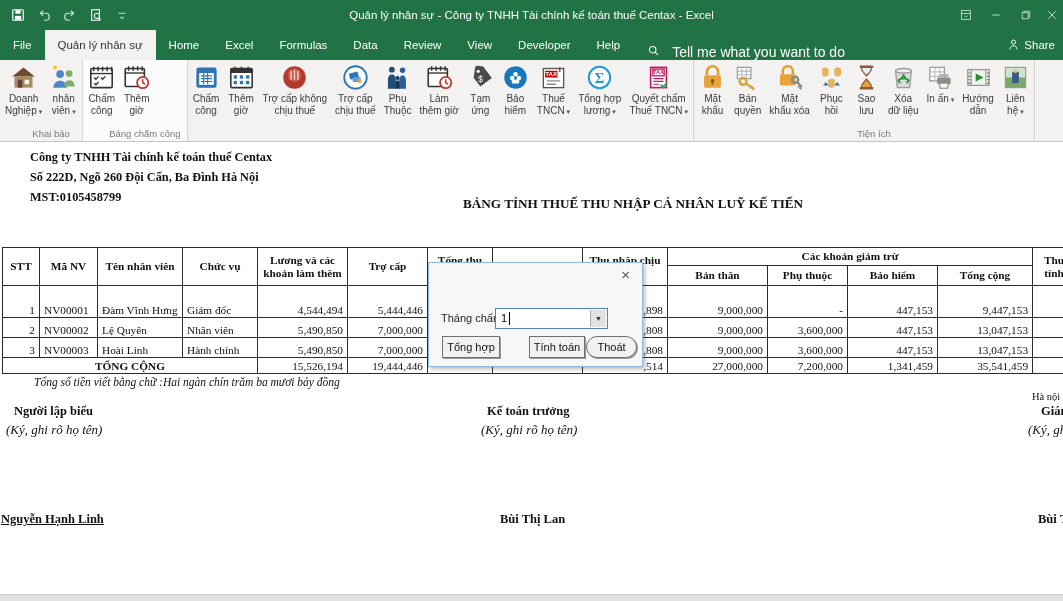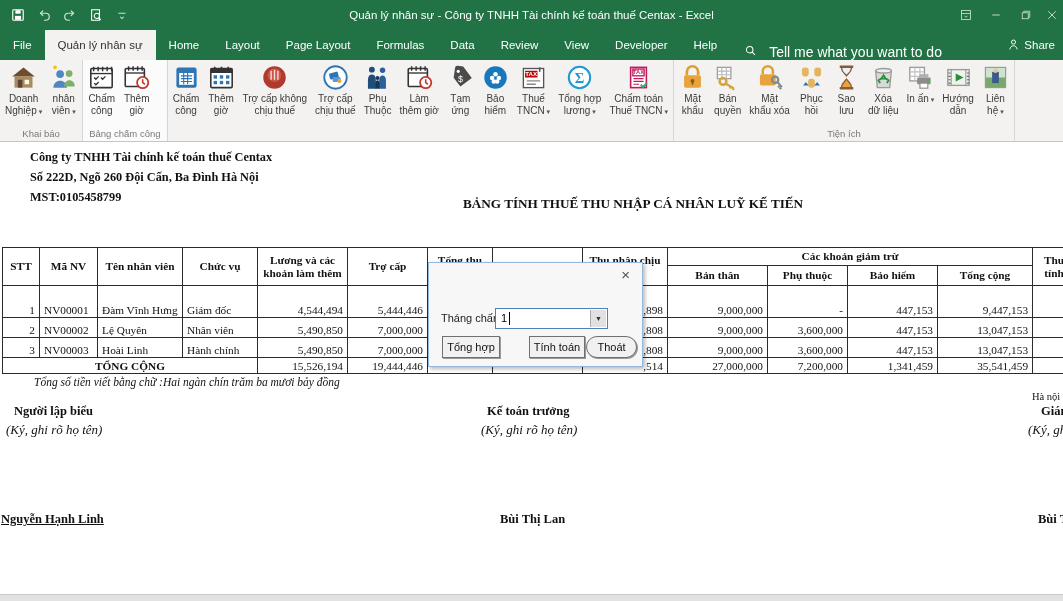--- a/index.html
+++ b/index.html
@@ -32,21 +32,21 @@
   
   .ribbon { height:82px; background:#f3f2f1; border-bottom:1px solid #c8c6c4; display:flex; overflow:hidden; }
   .ribbon-group { display:flex; flex-direction:column; border-right:1px solid #d8d6d4; padding:1px 1px 0; }
   .ribbon-group.lit { background:#fbfbfb; }
   .group-buttons { display:flex; align-items:flex-start; flex:1; }
   .ribbon-btn { display:flex; flex-direction:column; align-items:center; padding:3px 4px 1px; cursor:default; }
   .ribbon-icon { width:27px; height:27px; display:block; }
   .ribbon-icon svg { width:100%; height:100%; }
   .rlbl { font-size:10px; line-height:1.18; text-align:center; color:#3b3b3b; margin-top:2px; white-space:nowrap; }
   .rlbl .caret { font-size:7px; color:#555; margin-left:2px; }
-  .group-label { text-align:center; font-size:9.5px; color:#7a7a7a; padding:1px 5px 2px; white-space:nowrap; }
+  .group-label { text-align:center; font-size:9.5px; color:#7a7a7a; padding:1px 5px 2px; white-space:nowrap;margin-left:20px; }
 
   
   .sheet { position:relative; width:1063px; height:454px; background:#fff;
            font-family:"Liberation Serif", serif; color:#111; overflow:hidden; }
   .company { position:absolute; left:30px; top:6px; font-weight:bold; font-size:12.3px; line-height:1.62; }
   .report-title { position:absolute; left:437px; top:54px; font-weight:bold; font-size:13.2px; white-space:nowrap;margin-left:26px; }
 
   table.grid { position:absolute; left:2px; top:105px; width:1073px; border-collapse:collapse; table-layout:fixed; }
   .grid th, .grid td { border:1px solid #2b2b2b; overflow:hidden; font-size:11.3px; }
   .grid th { font-weight:bold; text-align:center; vertical-align:middle; padding:0 2px; line-height:1.15; }
@@ -144,22 +144,21 @@
           </svg>
         </span>
       </div>
   </div>
 
   <div class="tabrow">
     <div id="tabs-host" style="display:flex;align-items:flex-end;">
         <span class="tab">File</span>
         <span class="tab active">Quản lý nhân sự</span>
         <span class="tab">Home</span>
-        <span class="tab">Layout</span>
-        <span class="tab">Page Layout</span>
+        <span class="tab">Excel</span>
         <span class="tab">Formulas</span>
         <span class="tab">Data</span>
         <span class="tab">Review</span>
         <span class="tab">View</span>
         <span class="tab">Developer</span>
         <span class="tab">Help</span>
       </div>
     <div class="tellme">
       <span><svg viewBox="0 0 16 16">
             <circle cx="7" cy="7" r="4" fill="none" stroke="#fff" stroke-width="1.3"></circle>
@@ -367,21 +366,21 @@
           </div>
           <div class="ribbon-btn">
             <span class="ribbon-icon"><svg viewBox="0 0 24 24">
                 <rect x="5" y="3" width="14" height="18" fill="#fff" stroke="#c2185b" stroke-width="1.4"></rect>
                 <rect x="7" y="4.5" width="10" height="6" fill="#fff" stroke="#c2185b" stroke-width="1.2"></rect>
                 <text x="12" y="9.3" font-size="5" fill="#c2185b" text-anchor="middle" font-family="Liberation Sans, sans-serif" font-weight="bold">TAX</text>
                 <path d="M7.5 13h9M7.5 15.5h9M7.5 18h5" stroke="#c2185b" stroke-width="1.1"></path>
                 <path d="M14 18.5l2 2 3.5-3.5" stroke="#27ae60" stroke-width="1.8" fill="none"></path>
               </svg></span>
             <div class="rlbl">
-              <div>Chấm toán</div>
+              <div>Quyết chấm</div>
               <div>Thuế TNCN<span class="caret">▾</span></div>
             </div>
           </div>
         </div>
       </div>
       <div class="ribbon-group">
         <div class="group-buttons">
           <div class="ribbon-btn">
             <span class="ribbon-icon"><svg viewBox="0 0 24 24">
                 <path d="M7 10V7a5 5 0 0 1 10 0v3" fill="none" stroke="#e0a030" stroke-width="2.4"></path>

